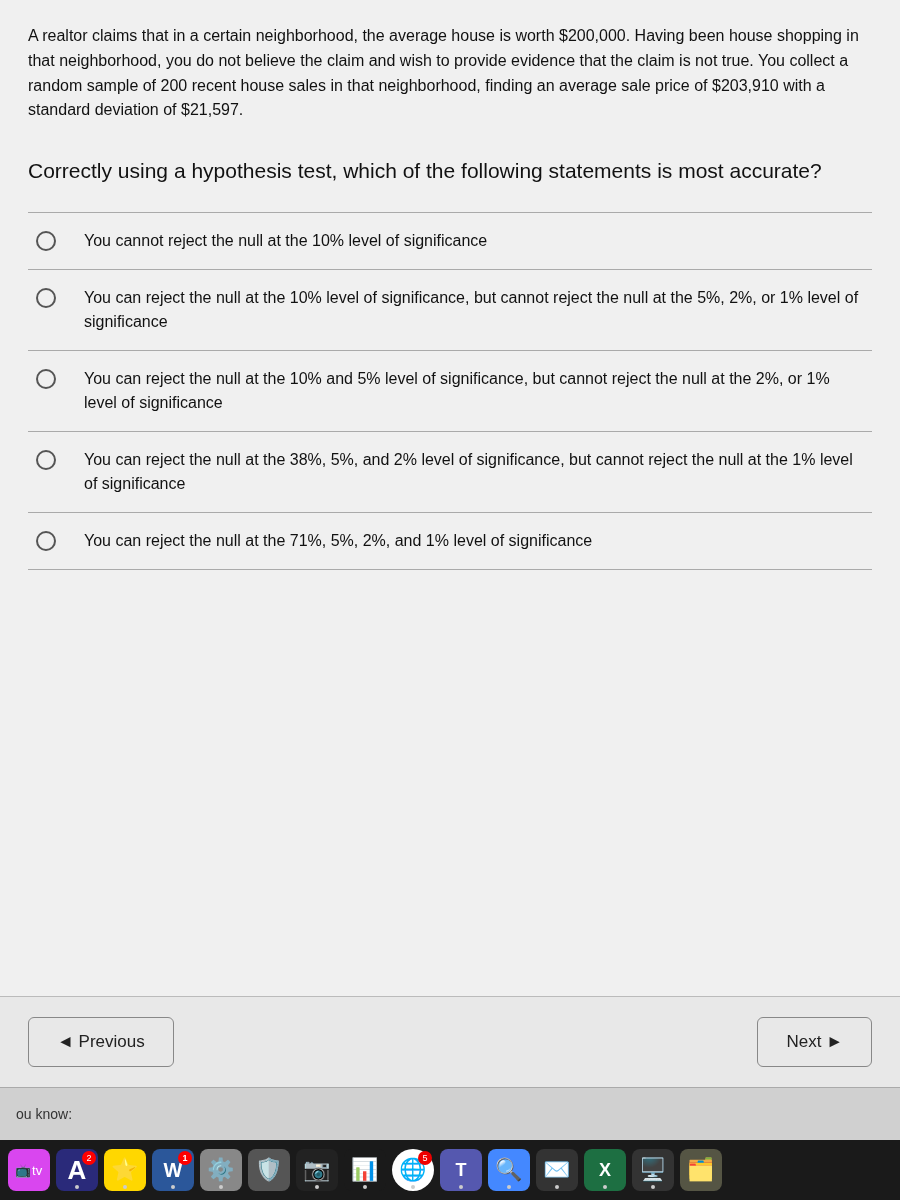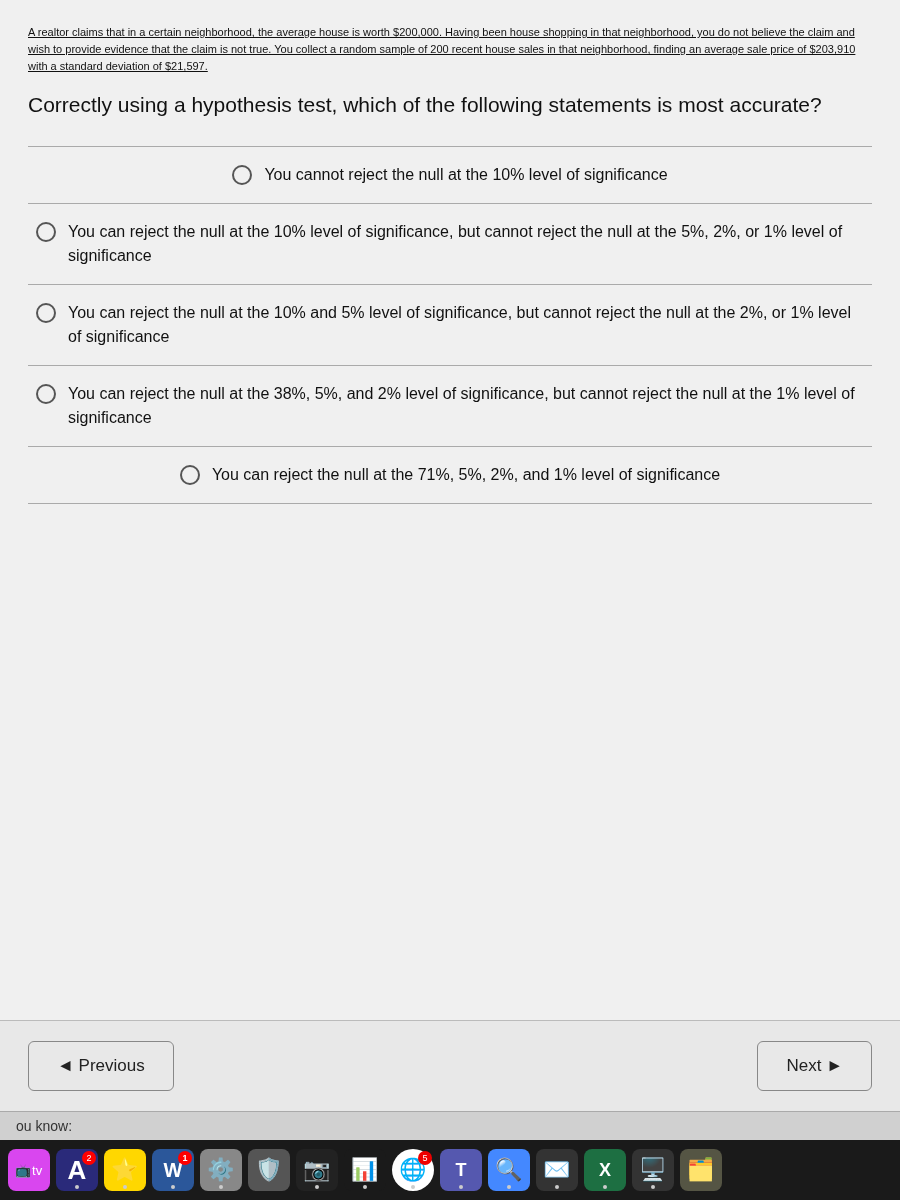--- a/index.html
+++ b/index.html
@@ -19,48 +19,46 @@
 
     .main-content {
       background-color: #f0f0f0;
       flex: 1;
       padding: 24px 28px 20px 28px;
       display: flex;
       flex-direction: column;
     }
 
     .question-text {
-      font-size: 11px;
+      font-size: 16px;
       line-height: 1.55;
       color: #111;
-      margin-bottom: 14px;
-      text-decoration: underline;
+      margin-bottom: 32px;
     }
 
     .sub-question {
       font-size: 21px;
       line-height: 1.55;
       color: #111;
       margin-bottom: 24px;
     }
 
     .options-list {
       list-style: none;
       margin: 0;
       padding: 0;
     }
 
     .option-item {
       display: flex;
       align-items: flex-start;
-      gap: 12px;
+      gap: 28px;
       padding: 16px 8px 16px 8px;
       border-bottom: 1px solid #aaa;
       cursor: pointer;
-      justify-content: center;
     }
 
     .option-item:first-child {
       border-top: 1px solid #aaa;
     }
 
     .radio-circle {
       width: 20px;
       height: 20px;
       border-radius: 50%;
@@ -143,21 +141,21 @@
       border-radius: 50%;
       background: #ccc;
       position: absolute;
       bottom: 2px;
       left: 50%;
       transform: translateX(-50%);
     }
 
     .you-know-bar {
       background-color: #d0d0d0;
-      padding: 6px 16px;
+      padding: 18px 16px;
       font-size: 14px;
       color: #333;
       border-top: 1px solid #aaa;
     }
   </style>
 </head>
 <body>
 
 <div class="main-content">
   <p class="question-text">A realtor claims that in a certain neighborhood, the average house is worth $200,000. Having been house shopping in that neighborhood, you do not believe the claim and wish to provide evidence that the claim is not true. You collect a random sample of 200 recent house sales in that neighborhood, finding an average sale price of $203,910 with a standard deviation of $21,597.</p>

